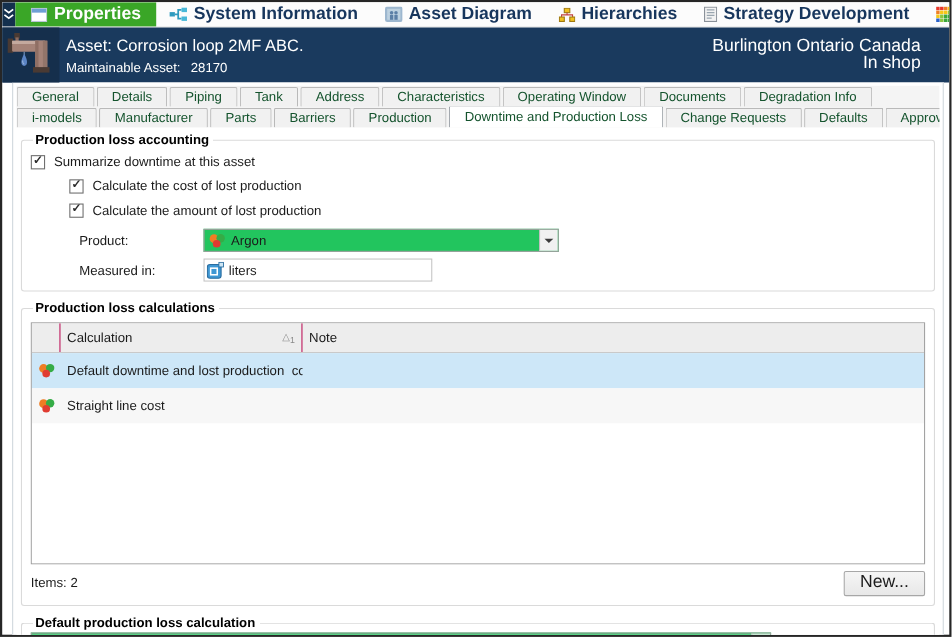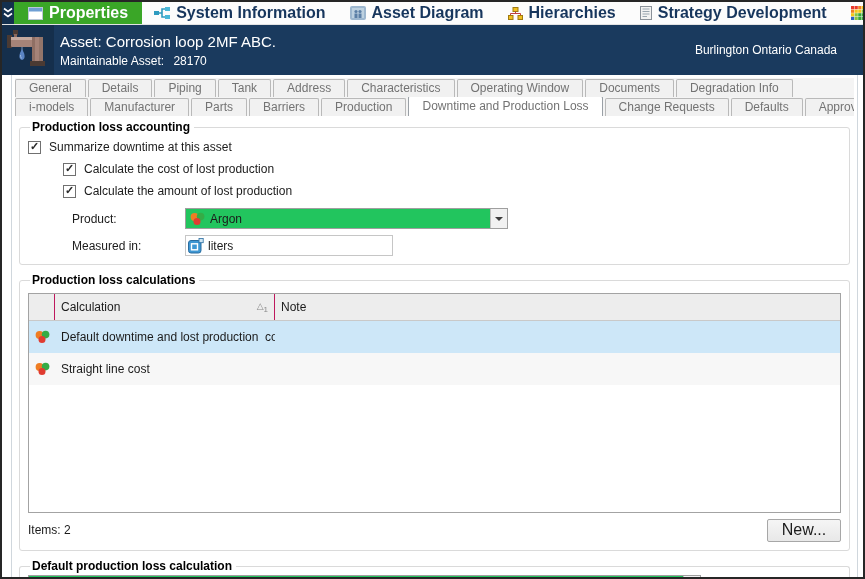--- a/index.html
+++ b/index.html
@@ -13,27 +13,27 @@
   .tb-item.active { background: #3aa627; color: #ffffff; padding: 0 14px; }
   .tb-gap { width: 14px; }
 
   
   .asset-header { height: 50px; background: #1a3a5e; display: flex; align-items: center; color: #fff; }
   .pipe-box { width: 52px; height: 50px; display: flex; align-items: center; justify-content: center; background: #152f4c; }
   .titles { flex: 1; padding-left: 6px; }
   .asset-title { font-size: 15px; line-height: 19px; }
   .asset-sub { font-size: 12px; margin-top: 3px; }
   .asset-sub .id { margin-left: 6px; }
-  .loc-box { text-align: right; padding-right: 26px; font-size: 12px; line-height: 16px; }
+  .loc-box { text-align: right; padding-right: 26px; font-size: 16px; line-height: 16px; }
 
   
   .panel { height: 504px; border-left: 1px solid #d0d7dd; border-right: 1px solid #d0d7dd; margin: 0 5px 0 9px; background: #fff; padding: 3px 3px 0 3px; }
   .tabstrip { background: #f4f4f4; }
   .tabrow { display: flex; gap: 2px; overflow: hidden; white-space: nowrap; height: 19px; align-items: flex-end; }
-  .tab { height: 18px; line-height: 17px; padding: 0 13px; font-size: 12px; color: #737373; background: #f1f1f1; border: 1px solid #b9b9b9; border-bottom: none; border-radius: 2px 2px 0 0; cursor: pointer; }
+  .tab { height: 18px; line-height: 17px; padding: 0 13px; font-size: 12px; color: #14532d; background: #f1f1f1; border: 1px solid #b9b9b9; border-bottom: none; border-radius: 2px 2px 0 0; cursor: pointer; }
   .tab.active { background: #ffffff; border-color: #9aa0a6; height: 20px; line-height: 19px; position: relative; z-index: 2; }
 
   
   .content { background: #fff; padding: 4px 4px 0 4px; font-size: 12px; color: #1b1b1b; }
   fieldset.group { border: 1px solid #dadada; border-radius: 3px; padding: 2px 8px 8px 8px; margin-bottom: 8px; }
   fieldset.group legend { font-weight: bold; font-size: 12px; color: #000; padding: 0 4px 0 2px; margin-left: 2px; }
 
   .cb-row { display: flex; align-items: center; gap: 8px; height: 22px; cursor: pointer; }
   .cb-row.sub { margin-left: 35px; }
   .checkbox { width: 13px; height: 13px; background: #fff; border: 1px solid #707070; display: flex; align-items: center; justify-content: center; flex: none; }
@@ -186,20 +186,21 @@
     </div>
     <div class="titles">
       <div class="asset-title">Asset: Corrosion loop 2MF ABC.</div>
       <div class="asset-sub">
         <span>Maintainable Asset:</span>
         <span class="id">28170</span>
       </div>
     </div>
     <div class="loc-box">
       <div>Burlington Ontario Canada</div>
+      <div>In shop</div>
     </div>
   </div>
 
   <div class="panel">
     <div class="tabstrip">
       <div class="tabrow">
         <div class="tab">General</div>
         <div class="tab">Details</div>
         <div class="tab">Piping</div>
         <div class="tab">Tank</div>

